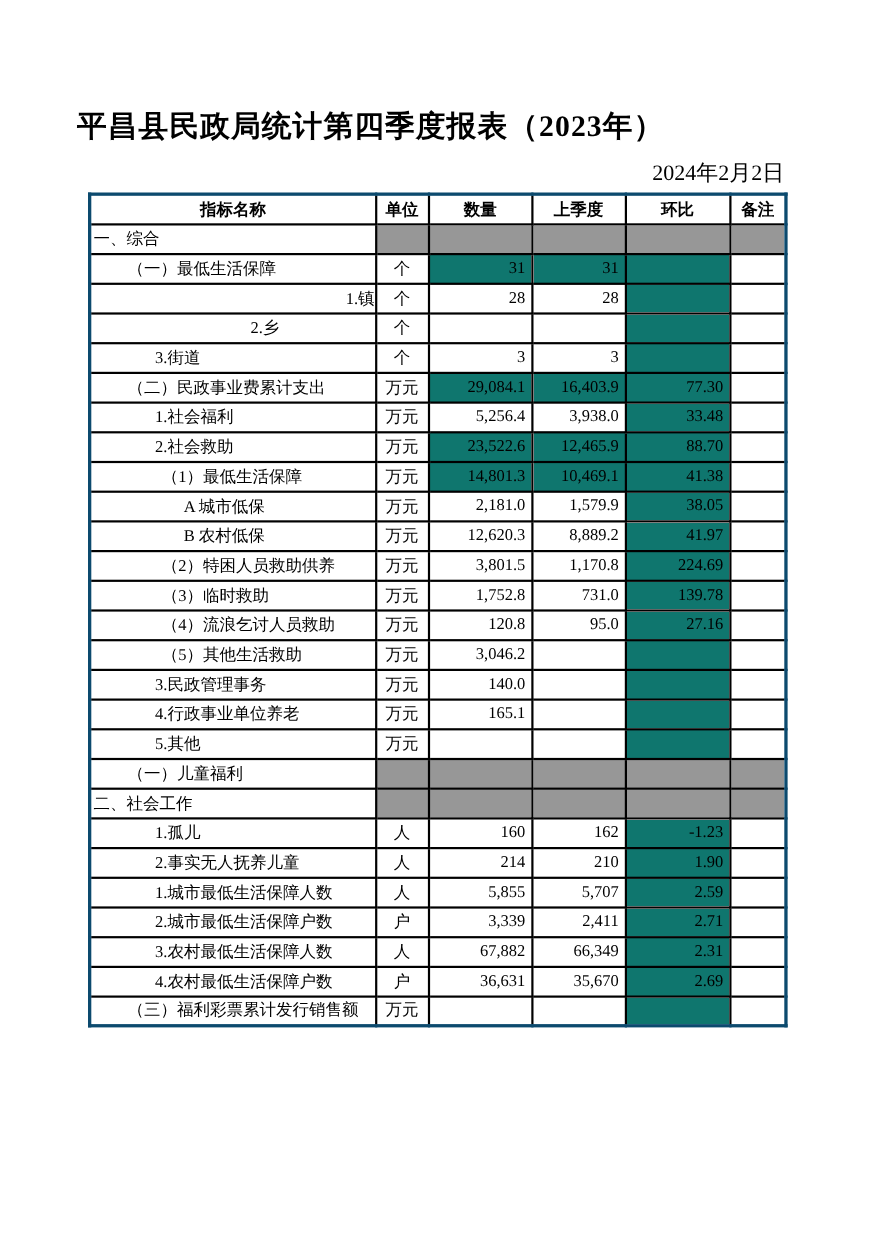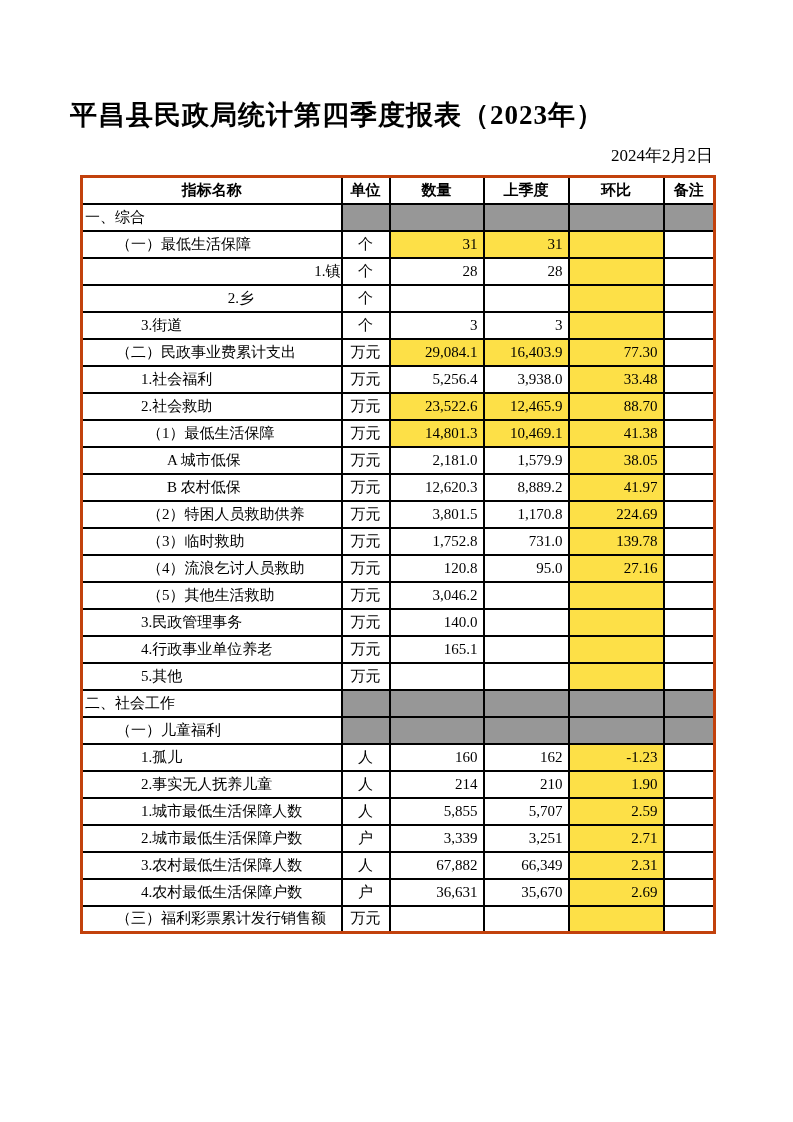--- a/index.html
+++ b/index.html
@@ -22,50 +22,50 @@
     font-size: 27px;
     font-weight: bold;
     letter-spacing: 1px;
   }
   .report-date {
     position: absolute;
     top: 144px;
     left: 80px;
     width: 633px;
     text-align: right;
-    font-size: 17px;
+    font-size: 20px;
   }
   table.report {
     position: absolute;
     top: 175px;
     left: 80px;
     width: 633px;
     border-collapse: collapse;
     table-layout: fixed;
-    border: 3px solid #c2410c;
+    border: 3px solid #0c4a6e;
   }
   table.report th, table.report td {
     border: 2px solid #000;
     height: 27px;
     font-size: 15px;
     overflow: hidden;
     white-space: nowrap;
     vertical-align: middle;
   }
   table.report th {
     font-weight: bold;
     text-align: center;
     background: #ffffff;
   }
   td.c-label { text-align: left; }
   td.c-unit  { text-align: center; }
   td.c-num   { text-align: right; padding-right: 5px; }
   td.c-note  { text-align: center; }
   td.gray { background: #979797; }
-  td.blue { background: #fde047; }
+  td.blue { background: #0f766e; }
 </style>
 </head>
 <body>
 
 <div class="page">
   <div class="report-title">平昌县民政局统计第四季度报表（2023年）</div>
   <div class="report-date">2024年2月2日</div>
 
   <table class="report">
     <colgroup>
@@ -225,29 +225,29 @@
         </tr>
         <tr>
           <td class="c-label" style="padding-left: 58px;">5.其他</td>
           <td class="c-unit">万元</td>
           <td class="c-num"></td>
           <td class="c-num"></td>
           <td class="c-num blue"></td>
           <td class="c-note"></td>
         </tr>
         <tr>
+          <td class="c-label" style="padding-left: 33px;">（一）儿童福利</td>
+          <td class="c-unit gray"></td>
+          <td class="c-num gray"></td>
+          <td class="c-num gray"></td>
+          <td class="c-num gray"></td>
+          <td class="c-note gray"></td>
+        </tr>
+        <tr>
           <td class="c-label" style="padding-left: 2px;">二、社会工作</td>
-          <td class="c-unit gray"></td>
-          <td class="c-num gray"></td>
-          <td class="c-num gray"></td>
-          <td class="c-num gray"></td>
-          <td class="c-note gray"></td>
-        </tr>
-        <tr>
-          <td class="c-label" style="padding-left: 33px;">（一）儿童福利</td>
           <td class="c-unit gray"></td>
           <td class="c-num gray"></td>
           <td class="c-num gray"></td>
           <td class="c-num gray"></td>
           <td class="c-note gray"></td>
         </tr>
         <tr>
           <td class="c-label" style="padding-left: 58px;">1.孤儿</td>
           <td class="c-unit">人</td>
           <td class="c-num">160</td>
@@ -268,21 +268,21 @@
           <td class="c-unit">人</td>
           <td class="c-num">5,855</td>
           <td class="c-num">5,707</td>
           <td class="c-num blue">2.59</td>
           <td class="c-note"></td>
         </tr>
         <tr>
           <td class="c-label" style="padding-left: 58px;">2.城市最低生活保障户数</td>
           <td class="c-unit">户</td>
           <td class="c-num">3,339</td>
-          <td class="c-num">3,251</td>
+          <td class="c-num">2,411</td>
           <td class="c-num blue">2.71</td>
           <td class="c-note"></td>
         </tr>
         <tr>
           <td class="c-label" style="padding-left: 58px;">3.农村最低生活保障人数</td>
           <td class="c-unit">人</td>
           <td class="c-num">67,882</td>
           <td class="c-num">66,349</td>
           <td class="c-num blue">2.31</td>
           <td class="c-note"></td>

